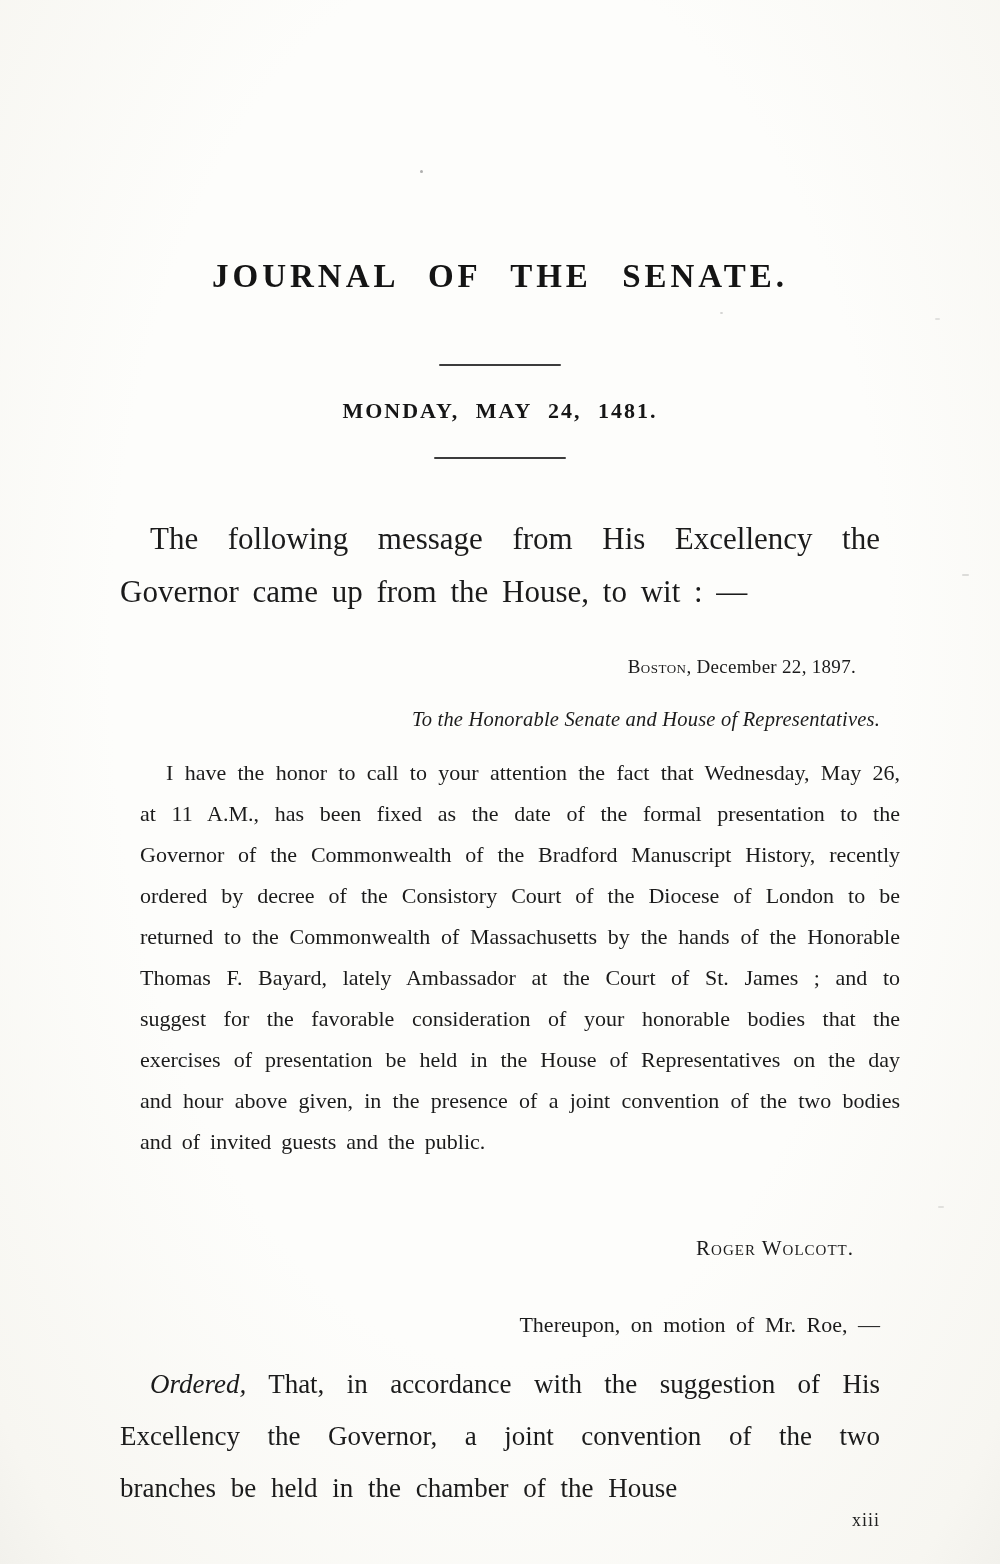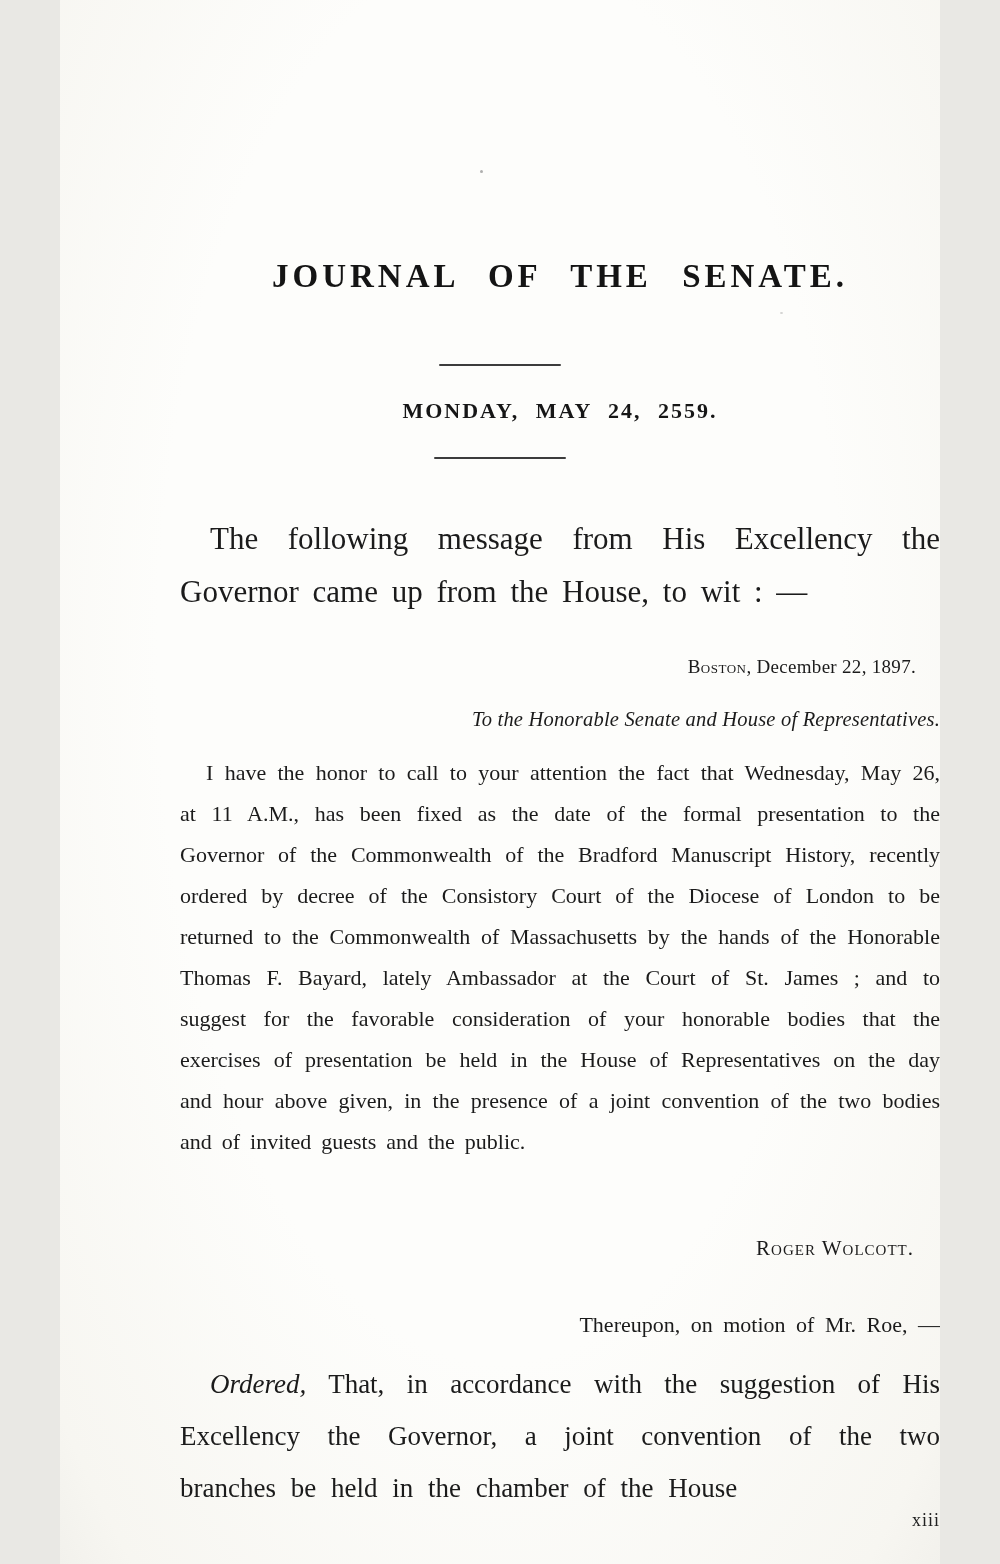--- a/index.html
+++ b/index.html
@@ -2,21 +2,21 @@
 <html><head>
 <meta charset="utf-8">
 <style>
   html, body {
     margin: 0;
     padding: 0;
     background: #e9e8e4;
   }
   .page {
     position: relative;
-    width: 880px;
+    width: 1000px;
     height: 1564px;
     margin: 0 auto;
     background: radial-gradient(ellipse at 50% 42%, #fdfdfb 55%, #f7f6f1 92%, #f2f1ec 100%);
     color: #1b1b1b;
     font-family: "Liberation Serif", "DejaVu Serif", serif;
     overflow: hidden;
   }
   .block {
     position: absolute;
     left: 120px;
@@ -80,20 +80,21 @@
     letter-spacing: 0.2px;
   }
   .body-par {
     top: 752px;
     font-size: 22px;
     line-height: 41px;
     text-align: justify;
     text-indent: 26px;
     word-spacing: 4.5px;
     min-height: 470px;
+    margin-left: 20px;
   }
   .signature {
     top: 1236px;
     text-align: right;
     padding-right: 26px;
     box-sizing: border-box;
     font-size: 21px;
     font-variant: small-caps;
     letter-spacing: 1px;
   }
@@ -139,21 +140,21 @@
   <span class="artifact artifact-1"></span>
   <span class="artifact artifact-2"></span>
   <span class="artifact artifact-3"></span>
   <span class="artifact artifact-4"></span>
   <span class="artifact artifact-5"></span>
 
   <h1 class="block journal-title">JOURNAL OF THE SENATE.</h1>
 
   <div class="rule rule-top"></div>
 
-  <h2 class="block date-heading">MONDAY, MAY 24, 2559.</h2>
+  <h2 class="block date-heading">MONDAY, MAY 24, 1481.</h2>
 
   <div class="rule rule-bottom"></div>
 
   <p class="block intro-par">The following message from His Excellency the Governor came up from the House, to wit : —</p>
 
   <div class="block dateline">
     <span class="smallcaps">Boston</span><span>, December 22, 1897.</span>
   </div>
 
   <p class="block salutation">To the Honorable Senate and House of Representatives.</p>

